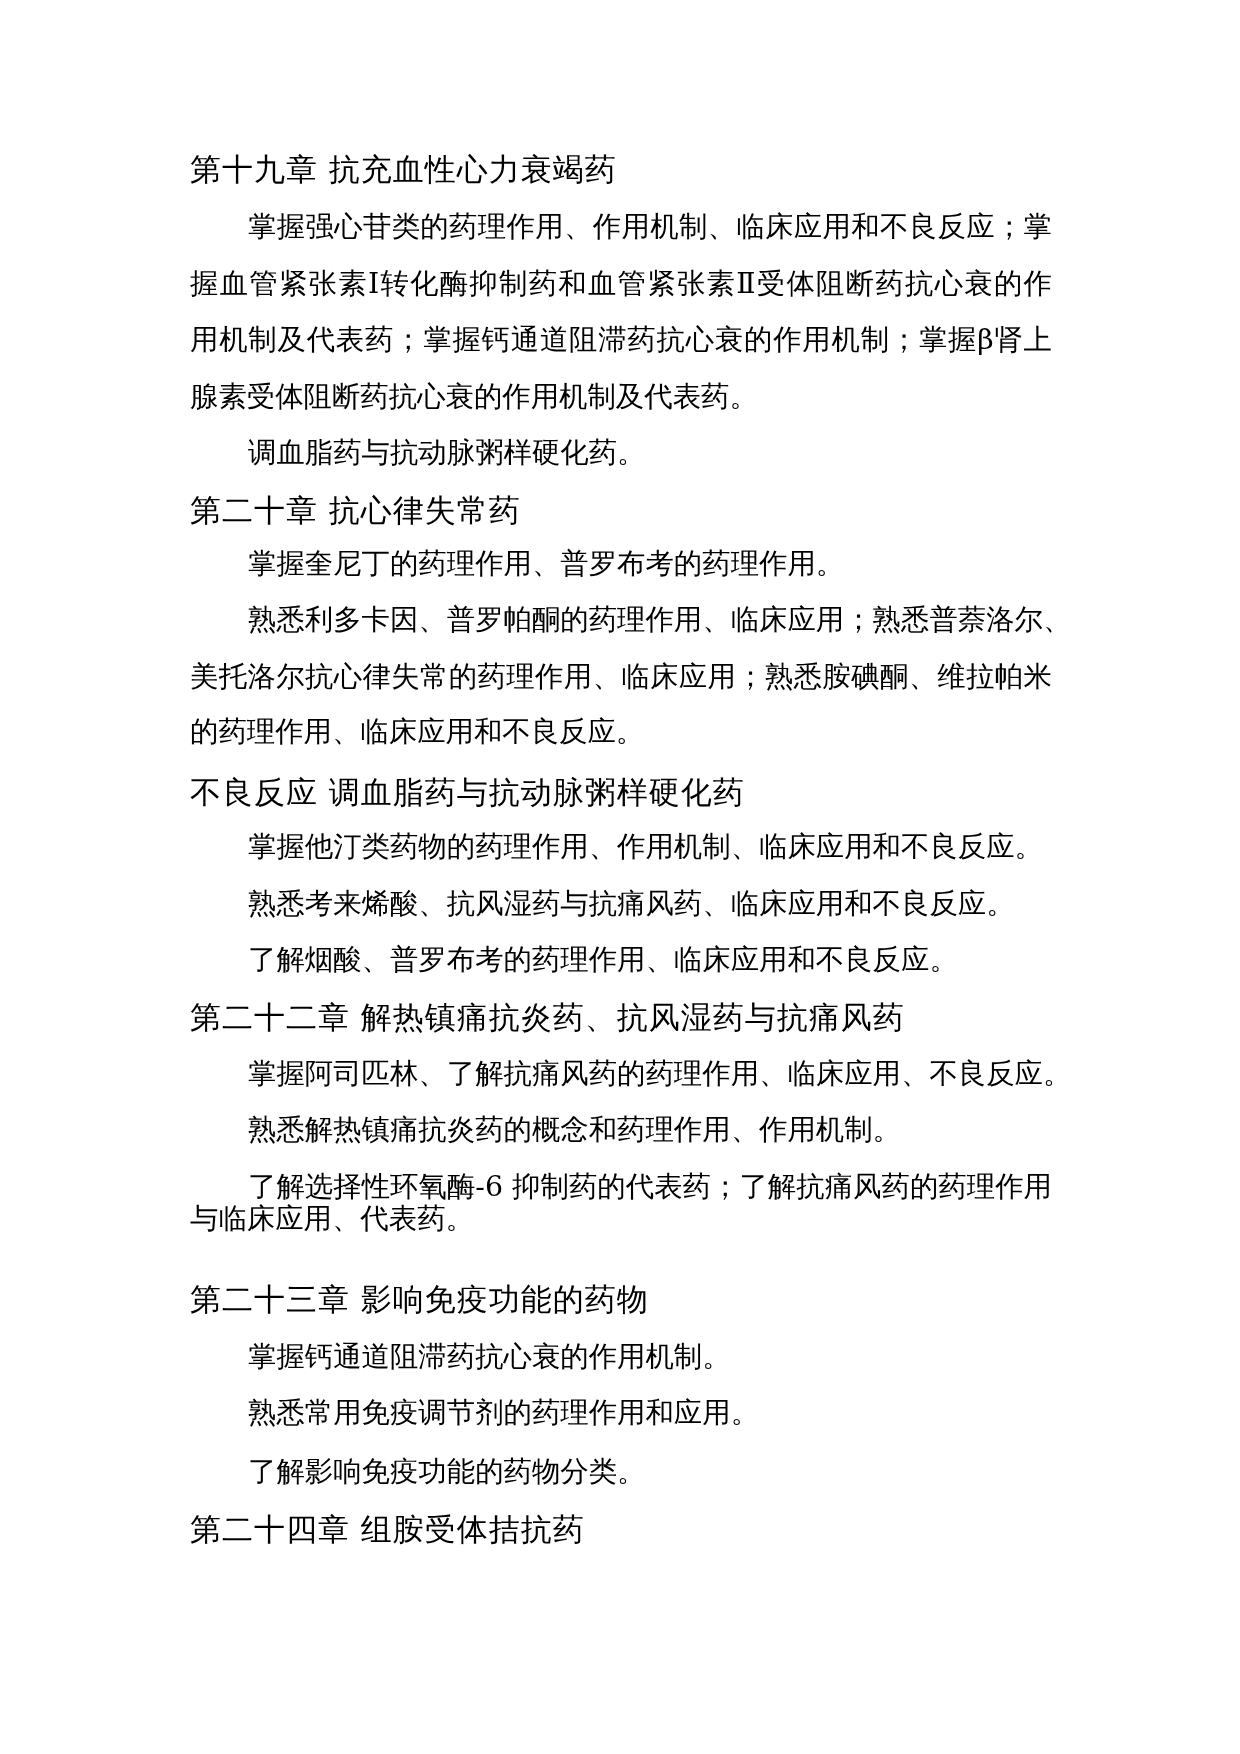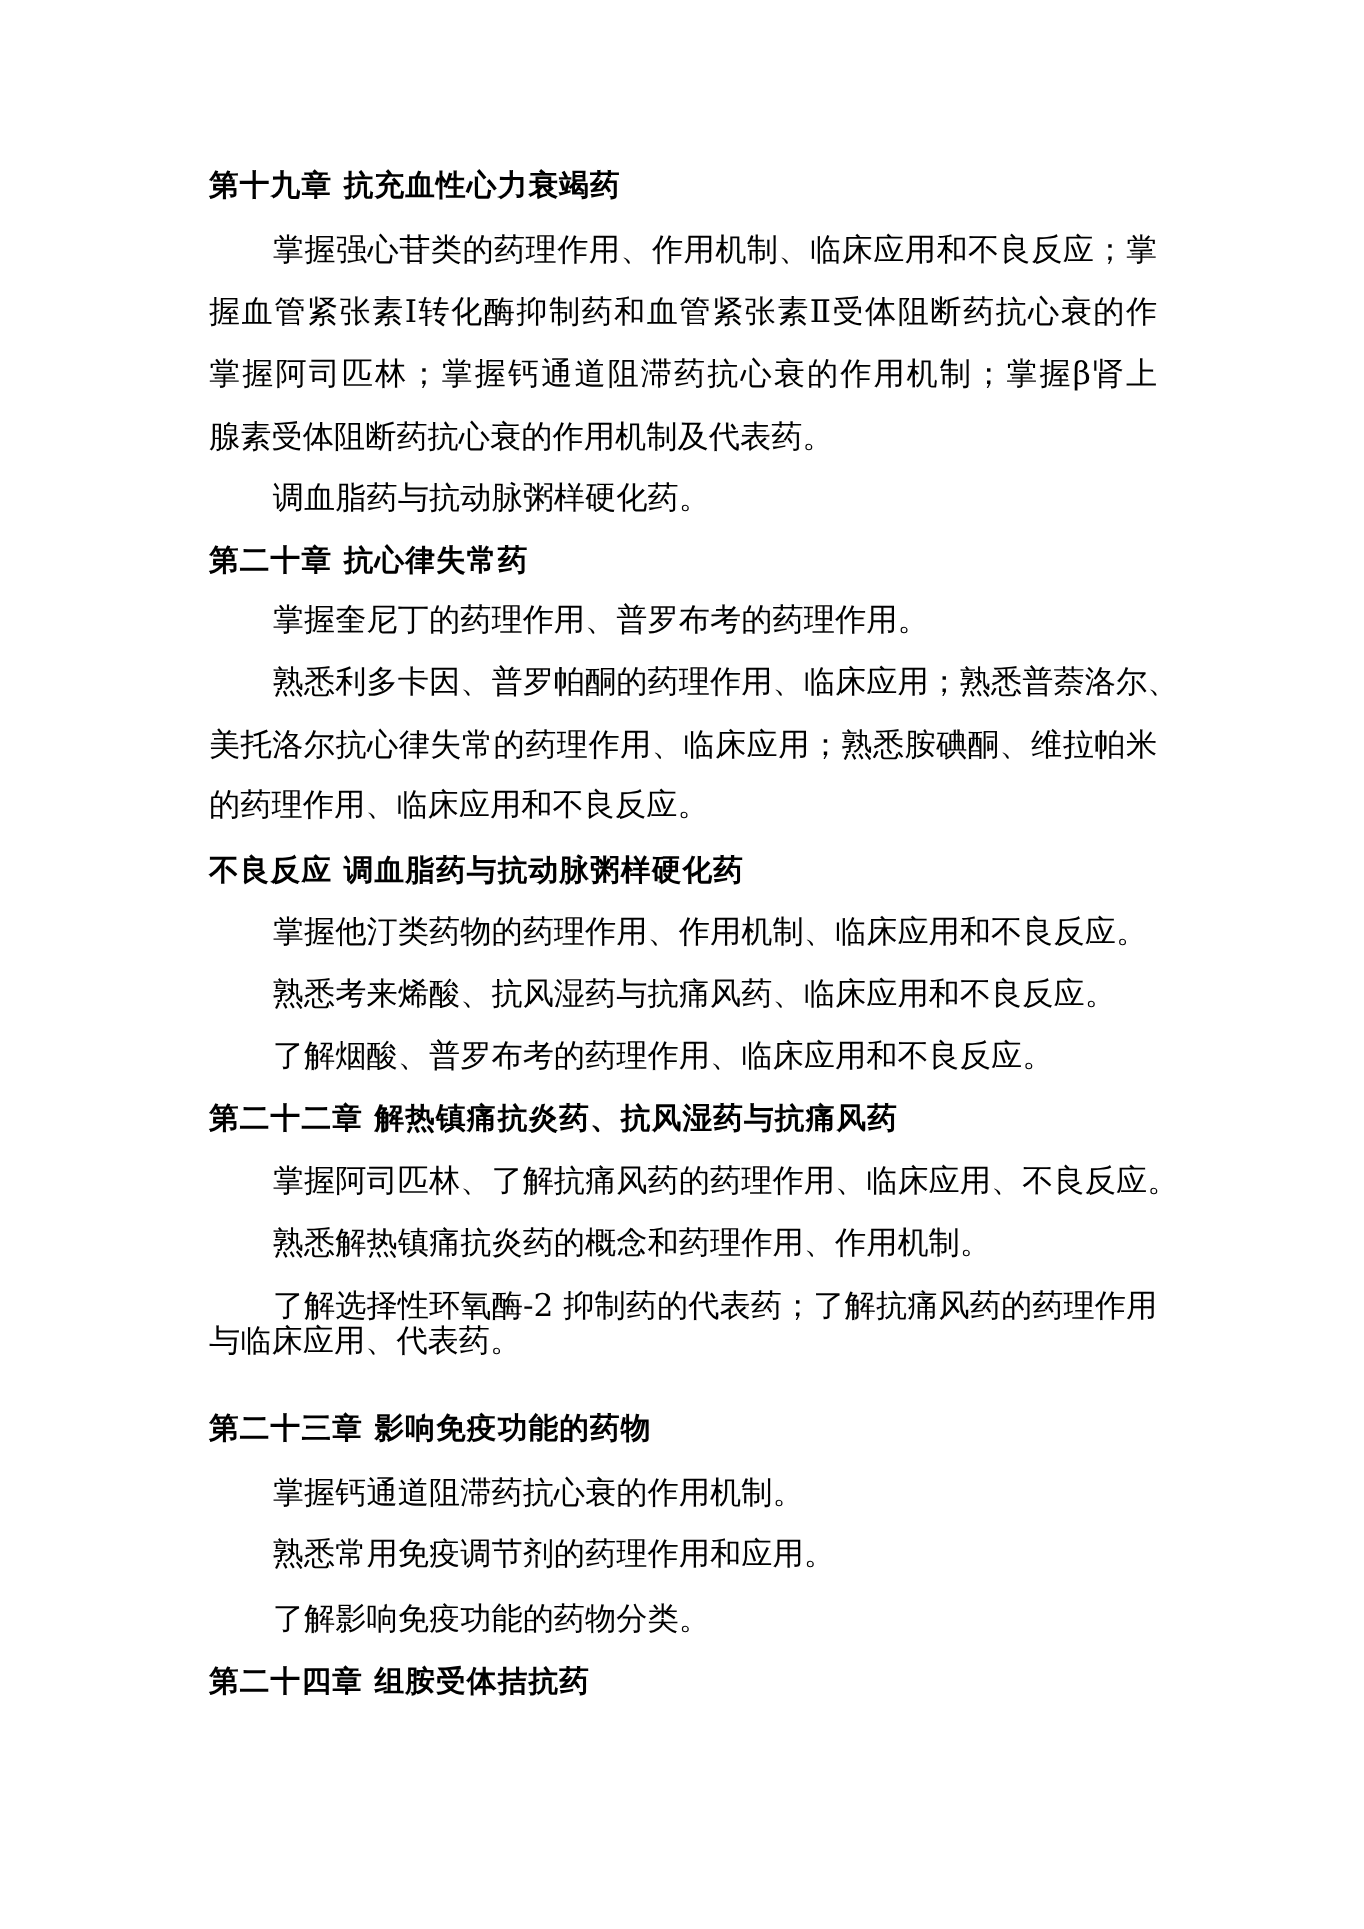--- a/index.html
+++ b/index.html
@@ -16,51 +16,51 @@
       height: 34px; line-height: 34px;
       font-size: 28.4px; white-space: nowrap;
       letter-spacing: 0;
     }
     .row.just {
       text-align: justify; text-align-last: justify;
     }
     .row.indent { left: 58px; width: 804px; }
     .heading {
       font-family: "DejaVu Sans", "Liberation Sans", sans-serif;
-      font-weight: bold; font-size: 27px; letter-spacing: 1px;
+      font-weight: normal; font-size: 31px; letter-spacing: 1px;
     }
     .body-text { font-weight: normal; }
   </style>
 </head>
 <body>
 
 <div class="page">
 
   <div class="row heading" style="top:152px">第十九章  抗充血性心力衰竭药</div>
   <div class="row body-text just indent" style="top:210px">掌握强心苷类的药理作用、作用机制、临床应用和不良反应；掌</div>
   <div class="row body-text just" style="top:267px">握血管紧张素Ⅰ转化酶抑制药和血管紧张素Ⅱ受体阻断药抗心衰的作</div>
-  <div class="row body-text just" style="top:323px">掌握阿司匹林；掌握钙通道阻滞药抗心衰的作用机制；掌握β肾上</div>
+  <div class="row body-text just" style="top:323px">用机制及代表药；掌握钙通道阻滞药抗心衰的作用机制；掌握β肾上</div>
   <div class="row body-text indent" style="top:380px; left:0">腺素受体阻断药抗心衰的作用机制及代表药。</div>
   <div class="row body-text indent" style="top:436px">调血脂药与抗动脉粥样硬化药。</div>
 
   <div class="row heading" style="top:493px">第二十章  抗心律失常药</div>
   <div class="row body-text indent" style="top:547px">掌握奎尼丁的药理作用、普罗布考的药理作用。</div>
   <div class="row body-text just indent" style="top:603px">熟悉利多卡因、普罗帕酮的药理作用、临床应用；熟悉普萘洛尔、</div>
   <div class="row body-text just" style="top:660px">美托洛尔抗心律失常的药理作用、临床应用；熟悉胺碘酮、维拉帕米</div>
   <div class="row body-text" style="top:715px">的药理作用、临床应用和不良反应。</div>
 
   <div class="row heading" style="top:775px">不良反应  调血脂药与抗动脉粥样硬化药</div>
   <div class="row body-text indent" style="top:830px">掌握他汀类药物的药理作用、作用机制、临床应用和不良反应。</div>
   <div class="row body-text indent" style="top:887px">熟悉考来烯酸、抗风湿药与抗痛风药、临床应用和不良反应。</div>
   <div class="row body-text indent" style="top:943px">了解烟酸、普罗布考的药理作用、临床应用和不良反应。</div>
 
   <div class="row heading" style="top:1000px">第二十二章  解热镇痛抗炎药、抗风湿药与抗痛风药</div>
   <div class="row body-text indent" style="top:1057px">掌握阿司匹林、了解抗痛风药的药理作用、临床应用、不良反应。</div>
   <div class="row body-text indent" style="top:1113px">熟悉解热镇痛抗炎药的概念和药理作用、作用机制。</div>
-  <div class="row body-text just indent" style="top:1170px">了解选择性环氧酶-2 抑制药的代表药；了解抗痛风药的药理作用</div>
+  <div class="row body-text just indent" style="top:1170px">了解选择性环氧酶-6 抑制药的代表药；了解抗痛风药的药理作用</div>
   <div class="row body-text" style="top:1202px">与临床应用、代表药。</div>
 
   <div class="row heading" style="top:1282px">第二十三章  影响免疫功能的药物</div>
   <div class="row body-text indent" style="top:1340px">掌握钙通道阻滞药抗心衰的作用机制。</div>
   <div class="row body-text indent" style="top:1396px">熟悉常用免疫调节剂的药理作用和应用。</div>
   <div class="row body-text indent" style="top:1455px">了解影响免疫功能的药物分类。</div>
 
   <div class="row heading" style="top:1512px">第二十四章  组胺受体拮抗药</div>
 
 </div>

